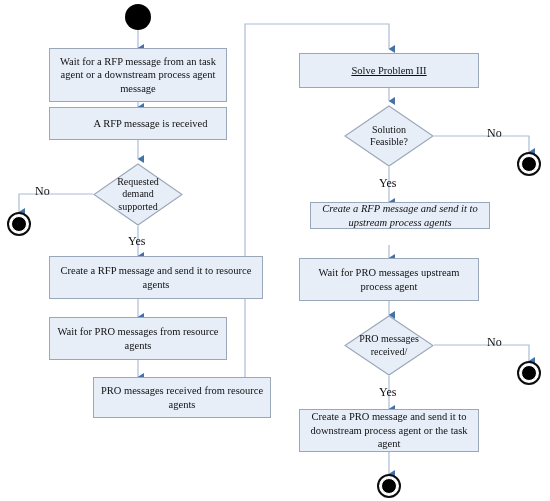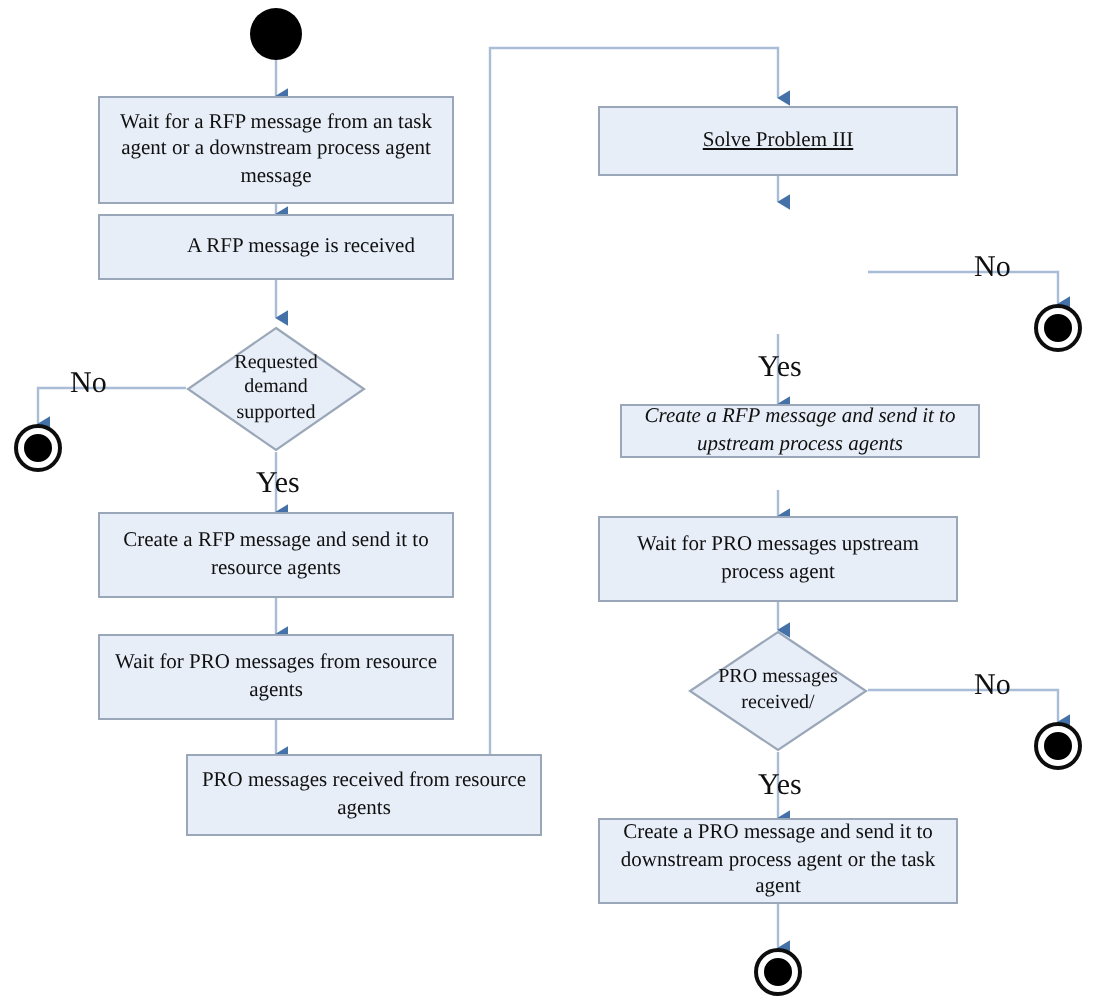--- a/index.html
+++ b/index.html
@@ -53,21 +53,21 @@
     left:2px;top:2px;right:2px;bottom:2px;
     border-radius:50%;
     background:#000000;
     border:1.5px solid #ffffff;
     box-sizing:border-box;
   }
 
   
   .guard{
     position:absolute;
-    font-size:15px;
+    font-size:12px;
     color:#101010;
     white-space:nowrap;
   }
 </style>
 </head>
 <body>
 
 <div id="canvas">
 
   <svg class="edges" viewBox="0 0 550 501">
@@ -128,28 +128,35 @@
     <div class="dtext">Requested
 demand
 supported</div>
   </div>
 
   <div class="guard" style="left:35px;top:184px;">No</div>
   <div class="guard" style="left:128px;top:234px;">Yes</div>
 
   <div class="node final" style="left:7px;top:212px;width:24px;height:24px;"></div>
 
-  <div class="node act" style="left:49px;top:256px;width:178px;height:43px;">Create a RFP message and send it to resource agents</div>
+  <div class="node act" style="left:49px;top:256px;width:214px;height:43px;">Create a RFP message and send it to resource agents</div>
 
   <div class="node act" style="left:49px;top:317px;width:178px;height:43px;font-family:Liberation Serif, serif;">Wait for PRO messages from resource agents</div>
 
   <div class="node act" style="left:49px;top:377px;width:178px;height:41px;margin-left:44px;">PRO messages received from resource agents</div>
 
   <div class="node act" style="left:299px;top:53px;width:180px;height:35px;text-decoration:underline;">Solve Problem III</div>
 
+  <div class="node dec" style="left:344px;top:105px;width:90px;height:62px;">
+    <svg width="90" height="62" viewBox="0 0 90 62">
+      <polygon points="45,1 89,31 45,61 1,31" fill="#e7eef8" stroke="#9aa7b8" stroke-width="1.1"></polygon>
+    </svg>
+    <div class="dtext">Solution
+Feasible?</div>
+  </div>
 
   <div class="guard" style="left:487px;top:126px;">No</div>
   <div class="guard" style="left:379px;top:176px;">Yes</div>
 
   <div class="node final" style="left:517px;top:152px;width:24px;height:24px;"></div>
 
   <div class="node act" style="left:310px;top:202px;width:180px;height:27px;font-style:italic;">Create a RFP message and send it to upstream process agents</div>
 
   <div class="node act" style="left:299px;top:258px;width:180px;height:43px;">Wait for PRO messages upstream process agent</div>
 

